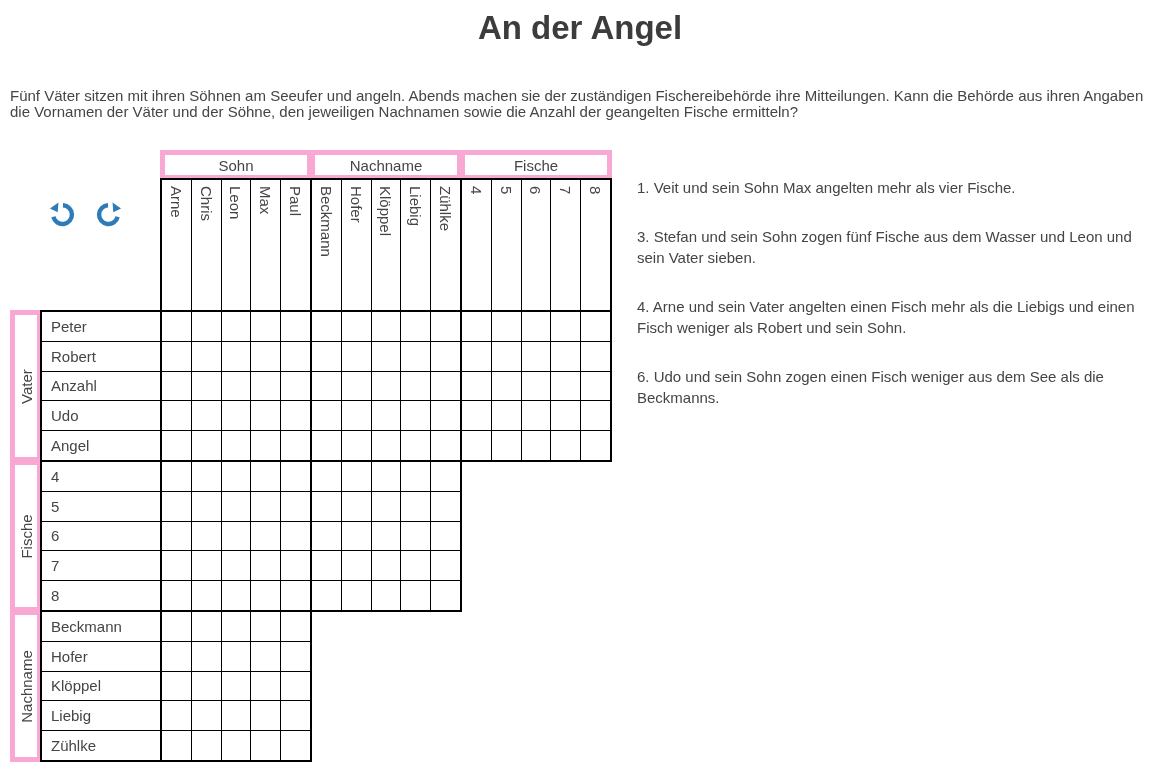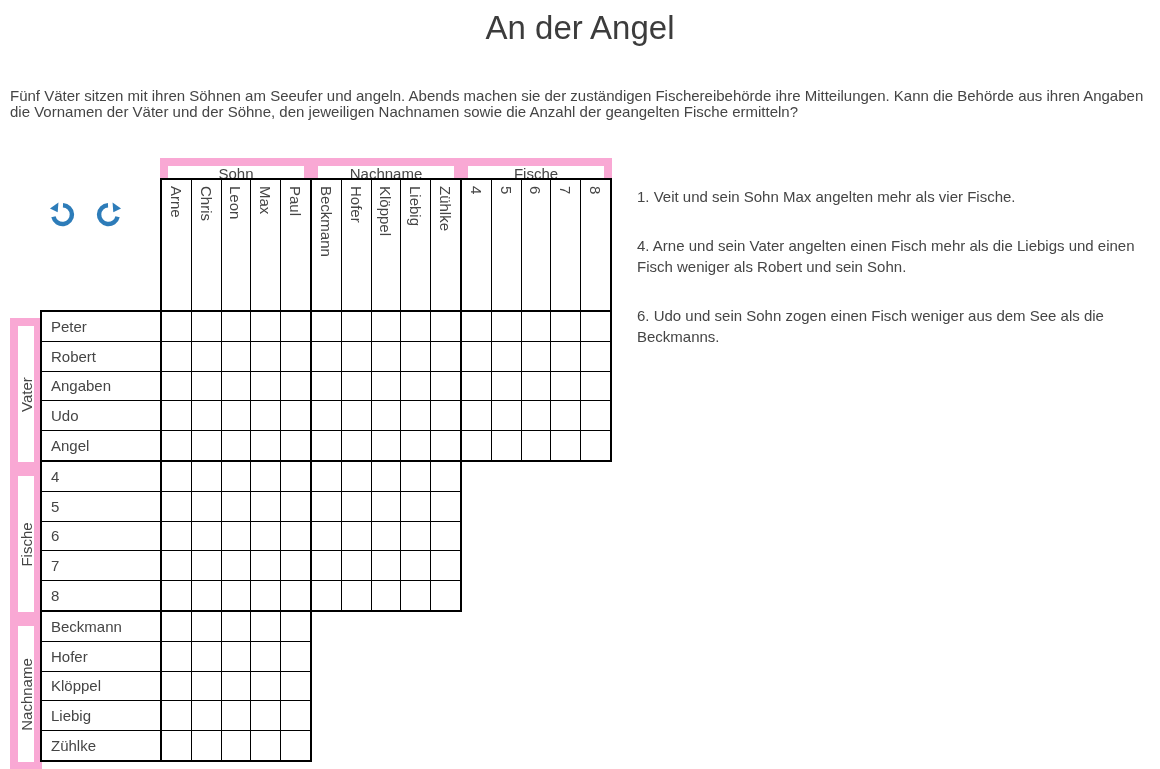--- a/index.html
+++ b/index.html
@@ -6,21 +6,21 @@
   body{
     position:relative;
     width:1160px;height:769px;
     font-family:"Liberation Sans","DejaVu Sans",sans-serif;
     color:#454545;
     overflow:hidden;
   }
   .page-title{
     position:absolute;top:6px;left:0;width:1160px;
     text-align:center;
-    font-size:33px;font-weight:400;color:#3c3c3c;
+    font-size:33px;font-weight:700;color:#3c3c3c;
     margin:0;line-height:44px;
   }
   .description{
     position:absolute;top:88px;left:10px;width:1142px;
     font-size:15px;line-height:16px;color:#454545;
   }
   
   .tool-btn{
     position:absolute;width:27px;height:28px;
     cursor:pointer;background:transparent;border:none;padding:0;
@@ -29,23 +29,23 @@
   #redo-btn{left:95px;top:200px;}
   
   .block{
     position:absolute;box-sizing:border-box;
     border:2px solid #000;background:#000;
     display:grid;gap:1px;
   }
   .block > div{background:#fff;overflow:hidden;}
   .group-cell{
     position:absolute;box-sizing:border-box;
-    border:8px solid #f9a8d4;background:#fff;
+    border:5px solid #f9a8d4;background:#fff;
     display:flex;align-items:center;justify-content:center;
-    font-size:15px;color:#454545;margin-top:8px;
+    font-size:15px;color:#454545;
   }
   .col-labels{grid-template-columns:repeat(5,1fr);}
   .col-labels > div{
     display:flex;justify-content:center;align-items:flex-start;
     padding-top:6px;box-sizing:border-box;
   }
   .col-labels span{
     writing-mode:vertical-rl;
     font-size:15px;color:#454545;line-height:1;
   }
@@ -59,21 +59,21 @@
     transform:rotate(-90deg);white-space:nowrap;
     font-size:15px;color:#454545;
   }
   .cells{grid-template-columns:repeat(5,1fr);grid-template-rows:repeat(5,1fr);}
   .cells > div{cursor:pointer;}
   
   .clues{
     position:absolute;left:637px;top:177px;width:520px;
   }
   .clues p{
-    margin:9px 0 28px 0;
+    margin:0 0 28px 0;
     font-size:15px;line-height:21px;color:#454545;
   }
 </style>
 </head>
 <body>
 
 <h1 class="page-title">An der Angel</h1>
 
 <div class="description">Fünf Väter sitzen mit ihren Söhnen am Seeufer und angeln. Abends machen sie der zuständigen Fischereibehörde ihre Mitteilungen. Kann die Behörde aus ihren Angaben die Vornamen der Väter und der Söhne, den jeweiligen Nachnamen sowie die Anzahl der geangelten Fische ermitteln?</div>
 
@@ -156,21 +156,21 @@
       <span>Vater</span>
     </div>
     <div class="block name-block" style="left: 40px; top: 310px; width: 122px; height: 152px;">
       <div>
         <span>Peter</span>
       </div>
       <div>
         <span>Robert</span>
       </div>
       <div>
-        <span>Angaben</span>
+        <span>Anzahl</span>
       </div>
       <div>
         <span>Udo</span>
       </div>
       <div>
         <span>Angel</span>
       </div>
     </div>
     <div class="block cells" style="left: 160px; top: 310px; width: 152px; height: 152px;">
       <div></div>
@@ -371,15 +371,16 @@
       <div></div>
       <div></div>
       <div></div>
       <div></div>
       <div></div>
     </div>
   </div>
 
 <div class="clues" id="clues">
     <p>1. Veit und sein Sohn Max angelten mehr als vier Fische.</p>
+    <p>3. Stefan und sein Sohn zogen fünf Fische aus dem Wasser und Leon und sein Vater sieben.</p>
     <p>4. Arne und sein Vater angelten einen Fisch mehr als die Liebigs und einen Fisch weniger als Robert und sein Sohn.</p>
     <p>6. Udo und sein Sohn zogen einen Fisch weniger aus dem See als die Beckmanns.</p>
   </div>
 
 </body></html>

